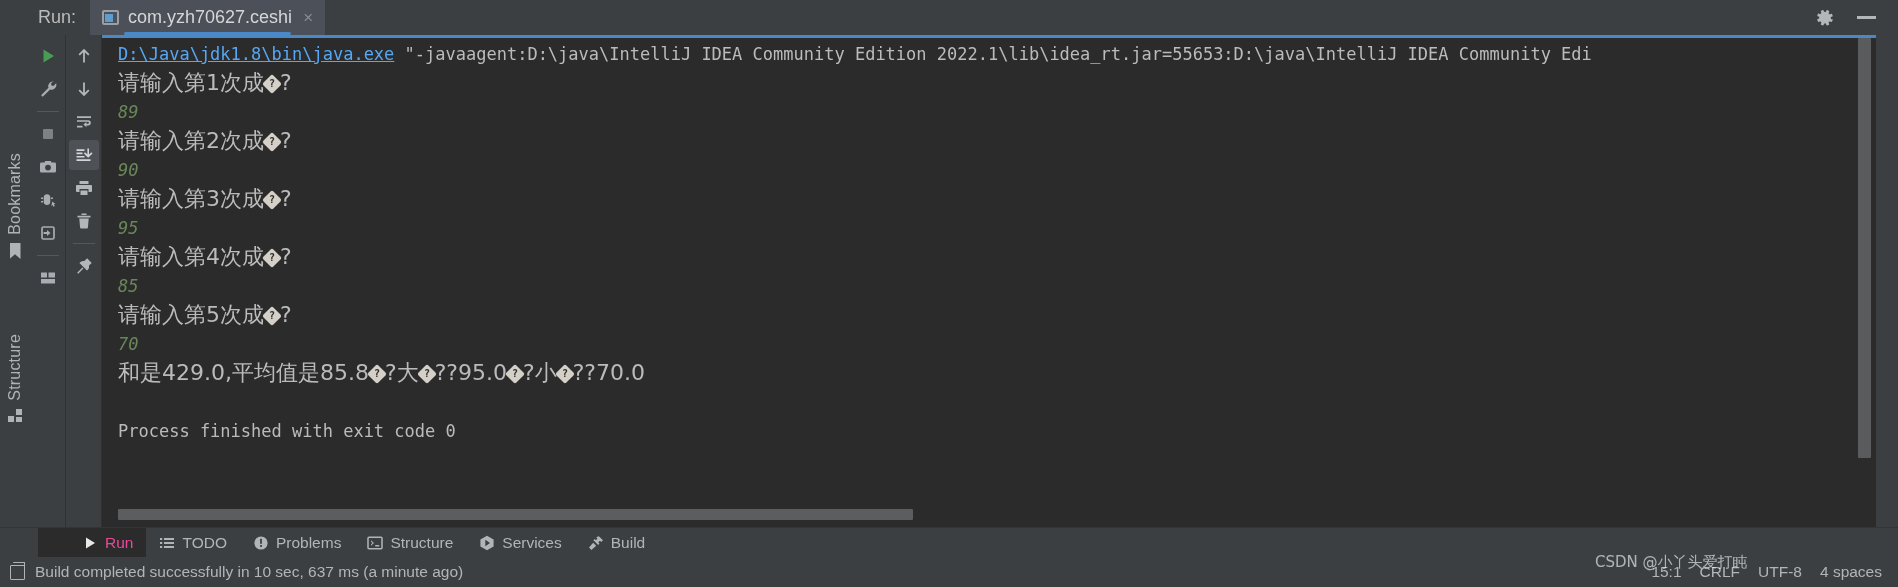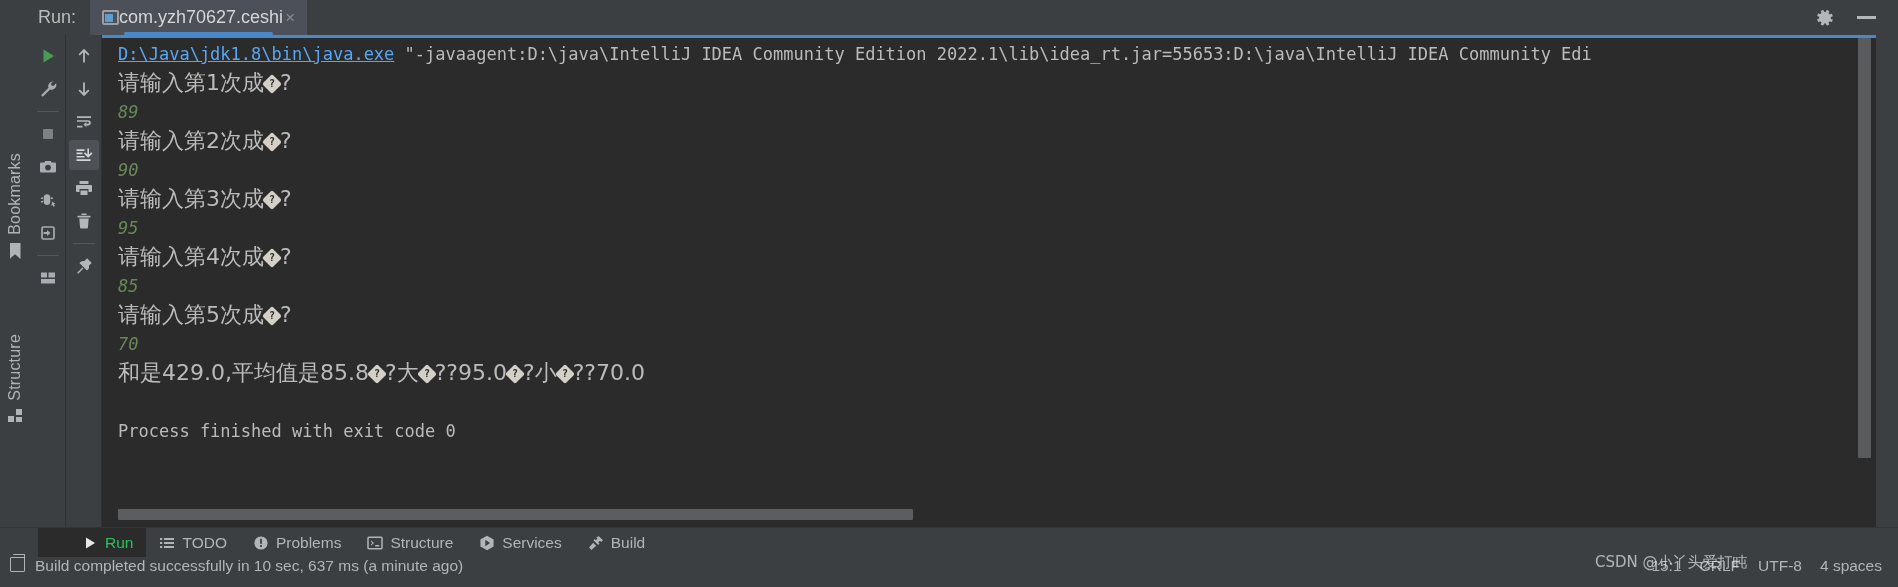--- a/index.html
+++ b/index.html
@@ -38,20 +38,21 @@
     line-height: 35px;
     white-space: nowrap;
   }
   .run-tab {
     position: relative;
     height: 35px;
     display: flex;
     align-items: center;
     padding: 0 10px 0 12px;
     background: #4b5059;
+    gap: 9px;
   }
   .run-tab::after {
     content: "";
     position: absolute;
     left: 34px; right: 34px; bottom: 0;
     height: 3px;
     background: #4a88c7;
     border-radius: 2px;
   }
   .run-tab-icon {
@@ -256,29 +257,29 @@
   }
   .btab {
     display: flex;
     align-items: center;
     gap: 7px;
     padding: 0 13px;
     color: #b2b5b8;
     font-size: 15.5px;
     white-space: nowrap;
   }
-  .btab.sel { background: #2b2b2b; color: #22c55e; padding-left: 44px; }
+  .btab.sel { background: #2b2b2b; color: #ec4899; padding-left: 44px; }
   .btab-ico { width: 16px; height: 16px; flex: none; display:block; }
 
   
   .statusbar {
     height: 30px; min-height: 30px;
     background: #3c3f41;
     display: flex;
-    align-items: flex-start;
+    align-items: center;
     color: #b2b5b8;
     font-size: 15.5px;
     padding-left: 10px;
     position: relative;
   }
   .sb-icon-doc {
     width: 15px; height: 15px;
     border: 1.6px solid #b0b3b6;
     border-radius: 1px;
     margin-right: 10px;

